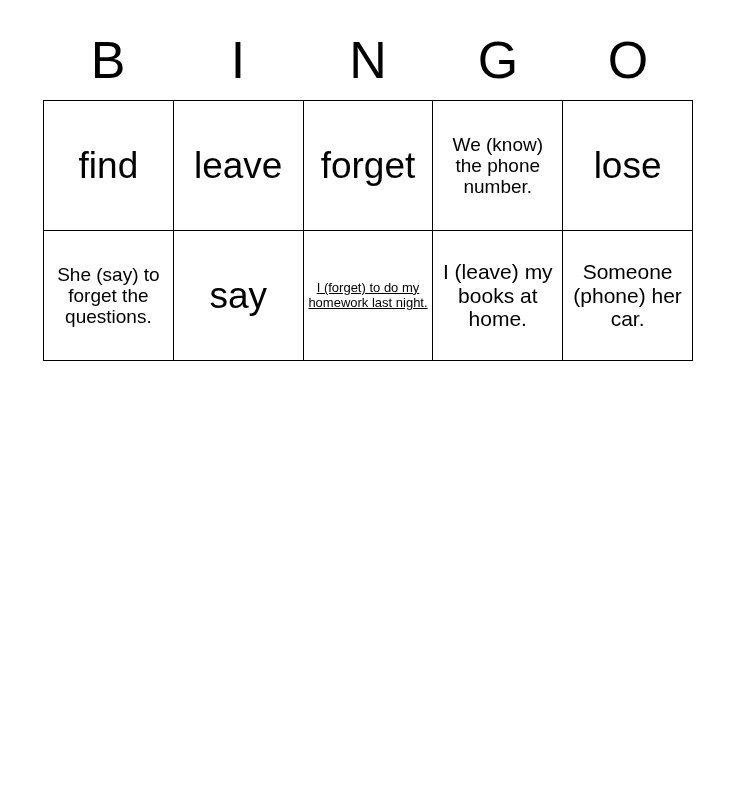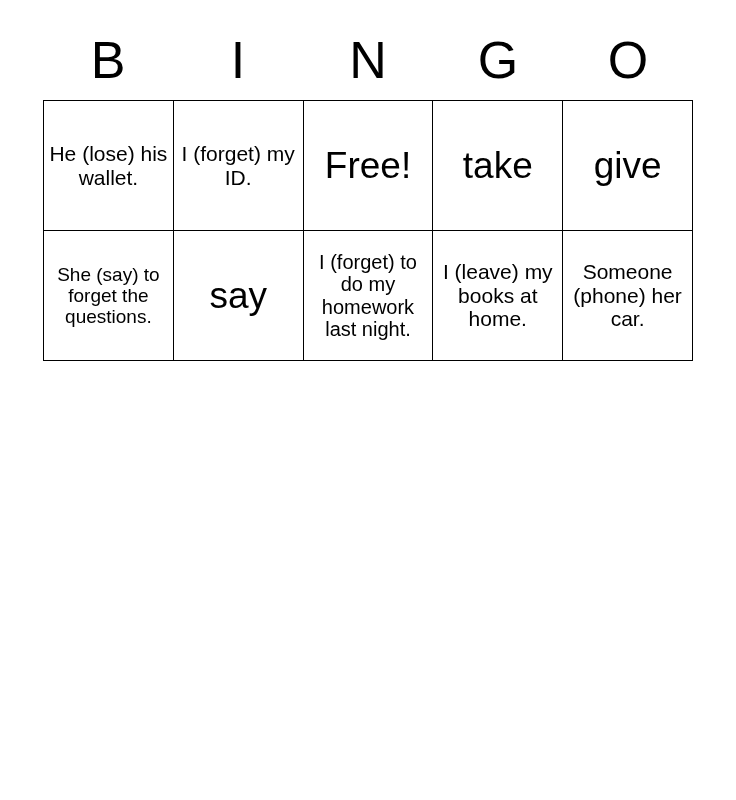--- a/index.html
+++ b/index.html
@@ -49,55 +49,55 @@
     vertical-align: middle;
     padding: 2px 4px;
     box-sizing: border-box;
     line-height: 1.12;
   }
   
   .fs-xl { font-size: 37px; }
   .fs-lg { font-size: 33px; }
   .fs-md { font-size: 21px; }
   .fs-sm { font-size: 19px; }
-  .fs-xs { font-size: 20px; }
+  .fs-xs { font-size: 13px; text-decoration: underline; }
   .cell-text {
     display: block;
   }
 </style>
 </head>
 <body>
 
 <div class="page">
 
   <div class="header">
     <div class="header-letter">B</div>
     <div class="header-letter">I</div>
     <div class="header-letter">N</div>
     <div class="header-letter">G</div>
     <div class="header-letter">O</div>
   </div>
 
   <table class="grid">
     <tbody>
       <tr>
-        <td class="fs-md">
-            <span class="cell-text">He (lose) his wallet.</span>
-          </td>
-        <td class="fs-md">
-            <span class="cell-text">I (forget) my ID.</span>
+        <td class="fs-xl">
+            <span class="cell-text">find</span>
           </td>
         <td class="fs-xl">
-            <span class="cell-text">Free!</span>
+            <span class="cell-text">leave</span>
           </td>
         <td class="fs-xl">
-            <span class="cell-text">take</span>
+            <span class="cell-text">forget</span>
+          </td>
+        <td class="fs-sm">
+            <span class="cell-text">We (know) the phone number.</span>
           </td>
         <td class="fs-xl">
-            <span class="cell-text">give</span>
+            <span class="cell-text">lose</span>
           </td>
       </tr>
       <tr>
         <td class="fs-sm">
             <span class="cell-text">She (say) to forget the questions.</span>
           </td>
         <td class="fs-xl">
             <span class="cell-text">say</span>
           </td>
         <td class="fs-xs">

